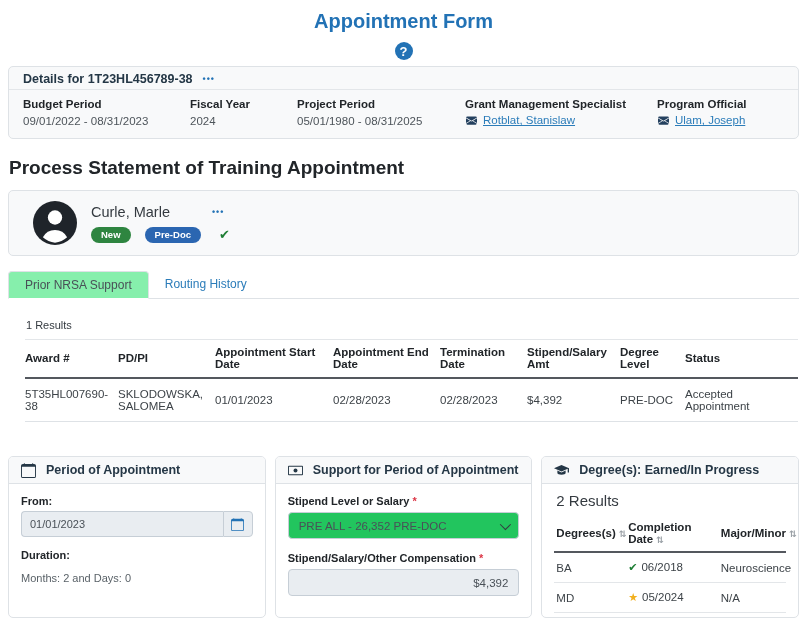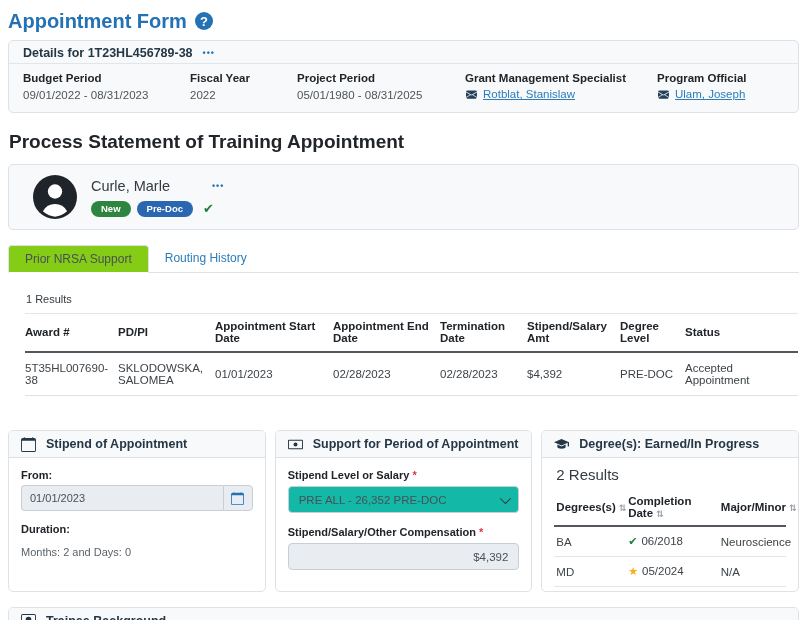--- a/index.html
+++ b/index.html
@@ -1,21 +1,21 @@
 <!DOCTYPE html>
 <html><head>
 <meta charset="utf-8">
 <style>
   * { box-sizing: border-box; margin: 0; padding: 0; }
   html,body { width: 807px; height: 620px; background: #fff; overflow: hidden;
     font-family: "Liberation Sans", "DejaVu Sans", sans-serif; color: #212529; }
   body { padding: 8px; }
 
   
-  .title-row { display: flex; align-items: center; gap: 8px; }
+  .title-row { display: flex; align-items: center; gap: 8px; flex-direction: column; }
   .page-title { font-size: 20px; font-weight: bold; color: #2272b5; line-height: 26px; }
   .help-icon { width: 18px; height: 18px; border-radius: 50%; background: #2272b5; color: #fff;
     font-size: 13px; font-weight: bold; display: flex; align-items: center; justify-content: center; cursor: pointer; }
 
   
   .card { background: #f8f9fa; border: 1px solid #dee2e6; border-radius: 5px; }
   .ellipsis-btn { color: #2272b5; font-size: 9px; font-weight: bold; letter-spacing: 1px; cursor: pointer; margin-left: 10px; }
 
   .details-card { margin-top: 6px; }
   .details-header { padding: 5px 14px 3px; border-bottom: 1px solid #e3e6e9; font-size: 12.5px;
@@ -30,30 +30,30 @@
   a.plink { color: #2b7cb9; font-size: 11.5px; text-decoration: underline; cursor: pointer; }
 
   
   .section-heading { margin: 18px 0 0 1px; font-size: 19px; font-weight: bold; color: #212529; }
 
   
   .person-card { margin-top: 11px; padding: 10px 24px; display: flex; align-items: center; gap: 14px; min-height: 64px; }
   .avatar { width: 44px; height: 44px; flex: 0 0 auto; }
   .person-name-row { display: flex; align-items: center; }
   .person-name { font-size: 14.5px; color: #343a40; }
-  .badge-row { display: flex; align-items: center; gap: 6px; margin-top: 7px; }
+  .badge-row { display: flex; align-items: center; gap: 14px; margin-top: 7px; }
   .pill { color: #fff; font-size: 9.5px; font-weight: bold; padding: 3px 10px; border-radius: 10px; line-height: 10px; }
   .pill-new { background: #2e8540; }
   .pill-predoc { background: #2b66b1; }
   .check-glyph { color: #1e7e34; font-size: 13px; font-weight: bold; margin-left: 4px; line-height: 12px; }
 
   
   .tabs { margin-top: 15px; display: flex; border-bottom: 1px solid #dee2e6; }
   .tab { font-size: 12px; padding: 6px 16px 6px; cursor: pointer; line-height: 14px; }
-  .tab.active { background: #84cc16; border: 1px solid #dee2e6; border-bottom: 1px solid #fff;
+  .tab.active { background: #86efac; border: 1px solid #dee2e6; border-bottom: 1px solid #fff;
     margin-bottom: -1px; border-radius: 4px 4px 0 0; color: #495057; }
   .tab.inactive { color: #2b7cb9; }
 
   
   .results-count { margin: 20px 0 8px 18px; font-size: 11px; color: #343a40; }
   table.main-table { border-collapse: collapse; margin-left: 17px; width: 773px; table-layout: fixed; }
   table.main-table th { text-align: left; font-size: 11.5px; font-weight: bold; color: #212529;
     padding: 6px 6px 7px 0; border-top: 1px solid #e3e6e9; border-bottom: 2px solid #54585e; }
   table.main-table td { font-size: 11.5px; color: #3d4348; padding: 9px 6px 9px 0; border-bottom: 1px solid #dee2e6; }
   .c1{width:93px}.c2{width:97px}.c3{width:118px}.c4{width:107px}.c5{width:87px}.c6{width:93px}.c7{width:65px}.c8{width:113px}
@@ -74,21 +74,21 @@
   .input-group { display: flex; margin-top: 4px; }
   .date-input { width: calc(100% - 30px); background: #e9edf1; border: 1px solid #c6ced6; border-right: none;
     border-radius: 4px 0 0 4px; padding: 6px 8px; font-size: 11px; color: #495057;
     font-family: "Liberation Sans", sans-serif; }
   .cal-btn { width: 30px; background: #e9edf1; border: 1px solid #c6ced6; border-radius: 0 4px 4px 0;
     display: flex; align-items: center; justify-content: center; cursor: pointer; }
   .cal-btn svg { width: 13px; height: 13px; }
   .duration-block { margin-top: 12px; }
   .duration-value { font-size: 11px; color: #5a6268; margin-top: 11px; }
 
-  .select-box { margin-top: 5px; background: #14b8a6; border: 1px solid #c6ced6; border-radius: 4px;
+  .select-box { margin-top: 5px; background: #22c55e; border: 1px solid #c6ced6; border-radius: 4px;
     padding: 8px 10px; font-size: 11.5px; color: #495057; display: flex; align-items: center;
     justify-content: space-between; cursor: pointer; height: 27px; }
   .chev { width: 8px; height: 8px; border-right: 1.8px solid #343a40; border-bottom: 1.8px solid #343a40;
     transform: rotate(45deg) translateY(-2px); flex: 0 0 auto; margin-left: 8px; }
   .money-input { margin-top: 5px; width: 100%; background: #e9edf1; border: 1px solid #c6ced6; border-radius: 4px;
     padding: 6px 10px; font-size: 11.5px; color: #495057; text-align: right; height: 27px;
     font-family: "Liberation Sans", sans-serif; }
   .gap14 { margin-top: 13px; }
 
   .mini-results { font-size: 15px; color: #343a40; margin: 2px 0 7px 2px; }
@@ -117,21 +117,21 @@
     <span>Details for</span>&nbsp;<span>1T23HL456789-38</span>
     <span class="ellipsis-btn">•••</span>
   </div>
   <div class="details-body">
     <div class="dfield df1">
       <div class="flabel">Budget Period</div>
       <div class="fvalue">09/01/2022 - 08/31/2023</div>
     </div>
     <div class="dfield df2">
       <div class="flabel">Fiscal Year</div>
-      <div class="fvalue">2022</div>
+      <div class="fvalue">2024</div>
     </div>
     <div class="dfield df3">
       <div class="flabel">Project Period</div>
       <div class="fvalue">05/01/1980 - 08/31/2025</div>
     </div>
     <div class="dfield df4">
       <div class="flabel">Grant Management Specialist</div>
       <div class="linkrow">
         <svg class="env-icon" viewBox="0 0 16 16" fill="#24415f">
             <path d="M.05 3.555A2 2 0 0 1 2 2h12a2 2 0 0 1 1.95 1.555L8 8.414.05 3.555zM0 4.697v7.104l5.803-3.558L0 4.697zM6.761 8.83l-6.57 4.027A2 2 0 0 0 2 14h12a2 2 0 0 0 1.808-1.144l-6.57-4.027L8 9.586l-1.239-.757zm3.436-.586L16 11.801V4.697l-5.803 3.546z"></path>
@@ -205,21 +205,21 @@
   </tbody>
 </table>
 
 <div class="panel-row">
 
   <div class="panel">
     <div class="panel-header">
       <svg class="panel-icon" viewBox="0 0 16 16" fill="#253746">
           <path d="M4 .5a.5.5 0 0 0-1 0V1H2a2 2 0 0 0-2 2v11a2 2 0 0 0 2 2h12a2 2 0 0 0 2-2V3a2 2 0 0 0-2-2h-1V.5a.5.5 0 0 0-1 0V1H4V.5zM1 4h14v10a1 1 0 0 1-1 1H2a1 1 0 0 1-1-1V4z"></path>
         </svg>
-      <span class="panel-title">Stipend of Appointment</span>
+      <span class="panel-title">Period of Appointment</span>
     </div>
     <div class="panel-body">
       <div class="date-row">
         <div class="date-group">
           <div class="fgroup-label">From:</div>
           <div class="input-group">
             <input class="date-input" readonly="" value="01/01/2023" style="">
             <span class="cal-btn">
               <svg viewBox="0 0 16 16" fill="#2272b5">
                   <path d="M4 .5a.5.5 0 0 0-1 0V1H2a2 2 0 0 0-2 2v11a2 2 0 0 0 2 2h12a2 2 0 0 0 2-2V3a2 2 0 0 0-2-2h-1V.5a.5.5 0 0 0-1 0V1H4V.5zM1 4h14v10a1 1 0 0 1-1 1H2a1 1 0 0 1-1-1V4z"></path>

